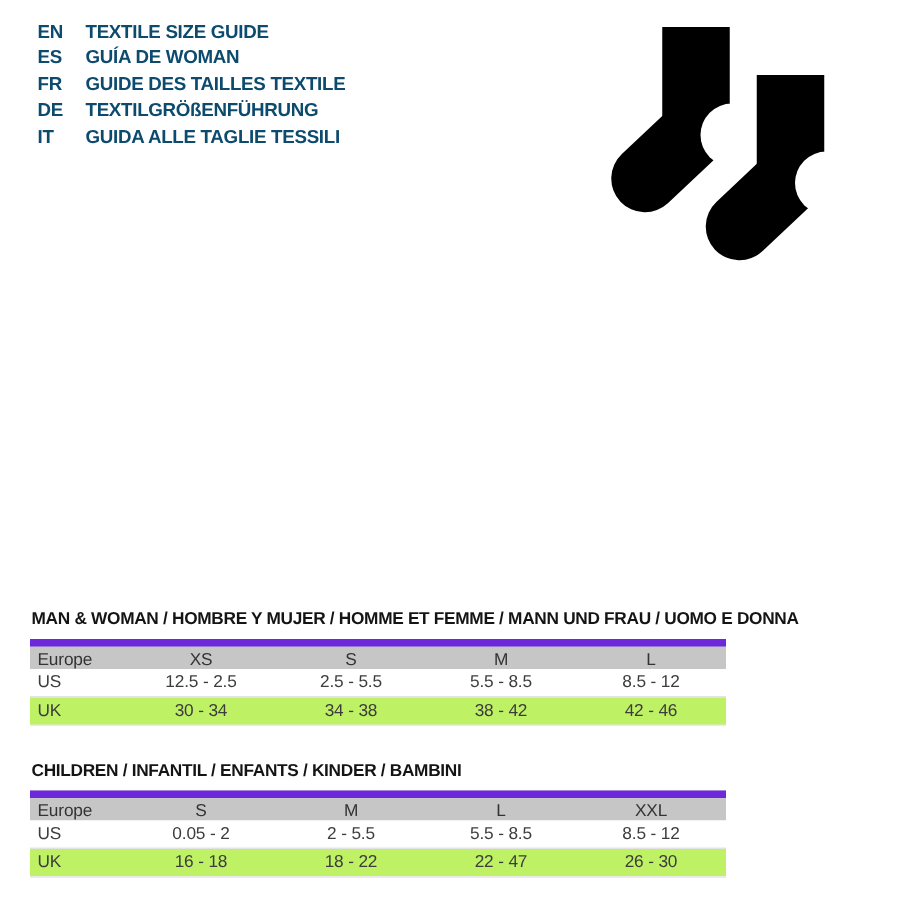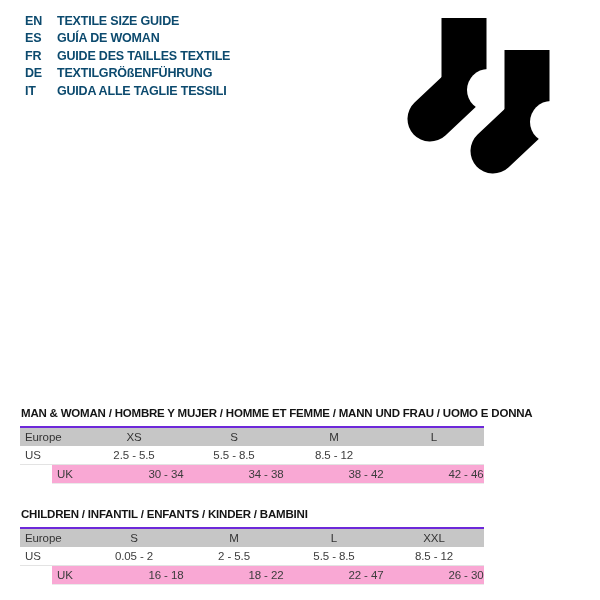--- a/index.html
+++ b/index.html
@@ -35,25 +35,25 @@
     font-weight:bold; font-size:11.5px; color:#141414; letter-spacing:-0.2px; white-space:nowrap;
   }
   .t-title-1 { top:407px; }
   .t-title-2 { top:508px; }
   .size-table { position:absolute; left:20px; width:464px; }
   .size-table-1 { top:426px; }
   .size-table-2 { top:527px; }
   .row { display:grid; grid-template-columns:64px 100px 100px 100px 100px; }
   .thead {
     background:#c6c6c6; height:20px; line-height:19px;
-    border-top:2px solid #6d28d9;
+    border-top:5px solid #6d28d9;
   }
   .tr { height:19px; line-height:19px; }
   .tr-white { background:#ffffff; border-bottom:1px solid #e3e3e3; }
-  .tr-gray  { background:#f9a8d4; border-bottom:1px solid #eaeaea;margin-left:32px; }
+  .tr-gray  { background:#bef264; border-bottom:1px solid #eaeaea; }
   .th, .td {
     font-size:11.5px; color:#3c3c3c; text-align:center;
     letter-spacing:-0.1px; white-space:nowrap; overflow:hidden;
   }
   .th { color:#333333; }
   .th-left, .td-left { text-align:left; padding-left:5px; }
 </style>
 </head>
 <body>
 
@@ -105,20 +105,21 @@
   <div class="size-table size-table-1">
     <div class="row thead">
       <div class="th th-left">Europe</div>
       <div class="th">XS</div>
       <div class="th">S</div>
       <div class="th">M</div>
       <div class="th">L</div>
     </div>
     <div class="row tr tr-white">
       <div class="td td-left">US</div>
+      <div class="td">12.5 - 2.5</div>
       <div class="td">2.5 - 5.5</div>
       <div class="td">5.5 - 8.5</div>
       <div class="td">8.5 - 12</div>
     </div>
     <div class="row tr tr-gray">
       <div class="td td-left">UK</div>
       <div class="td">30 - 34</div>
       <div class="td">34 - 38</div>
       <div class="td">38 - 42</div>
       <div class="td">42 - 46</div>

